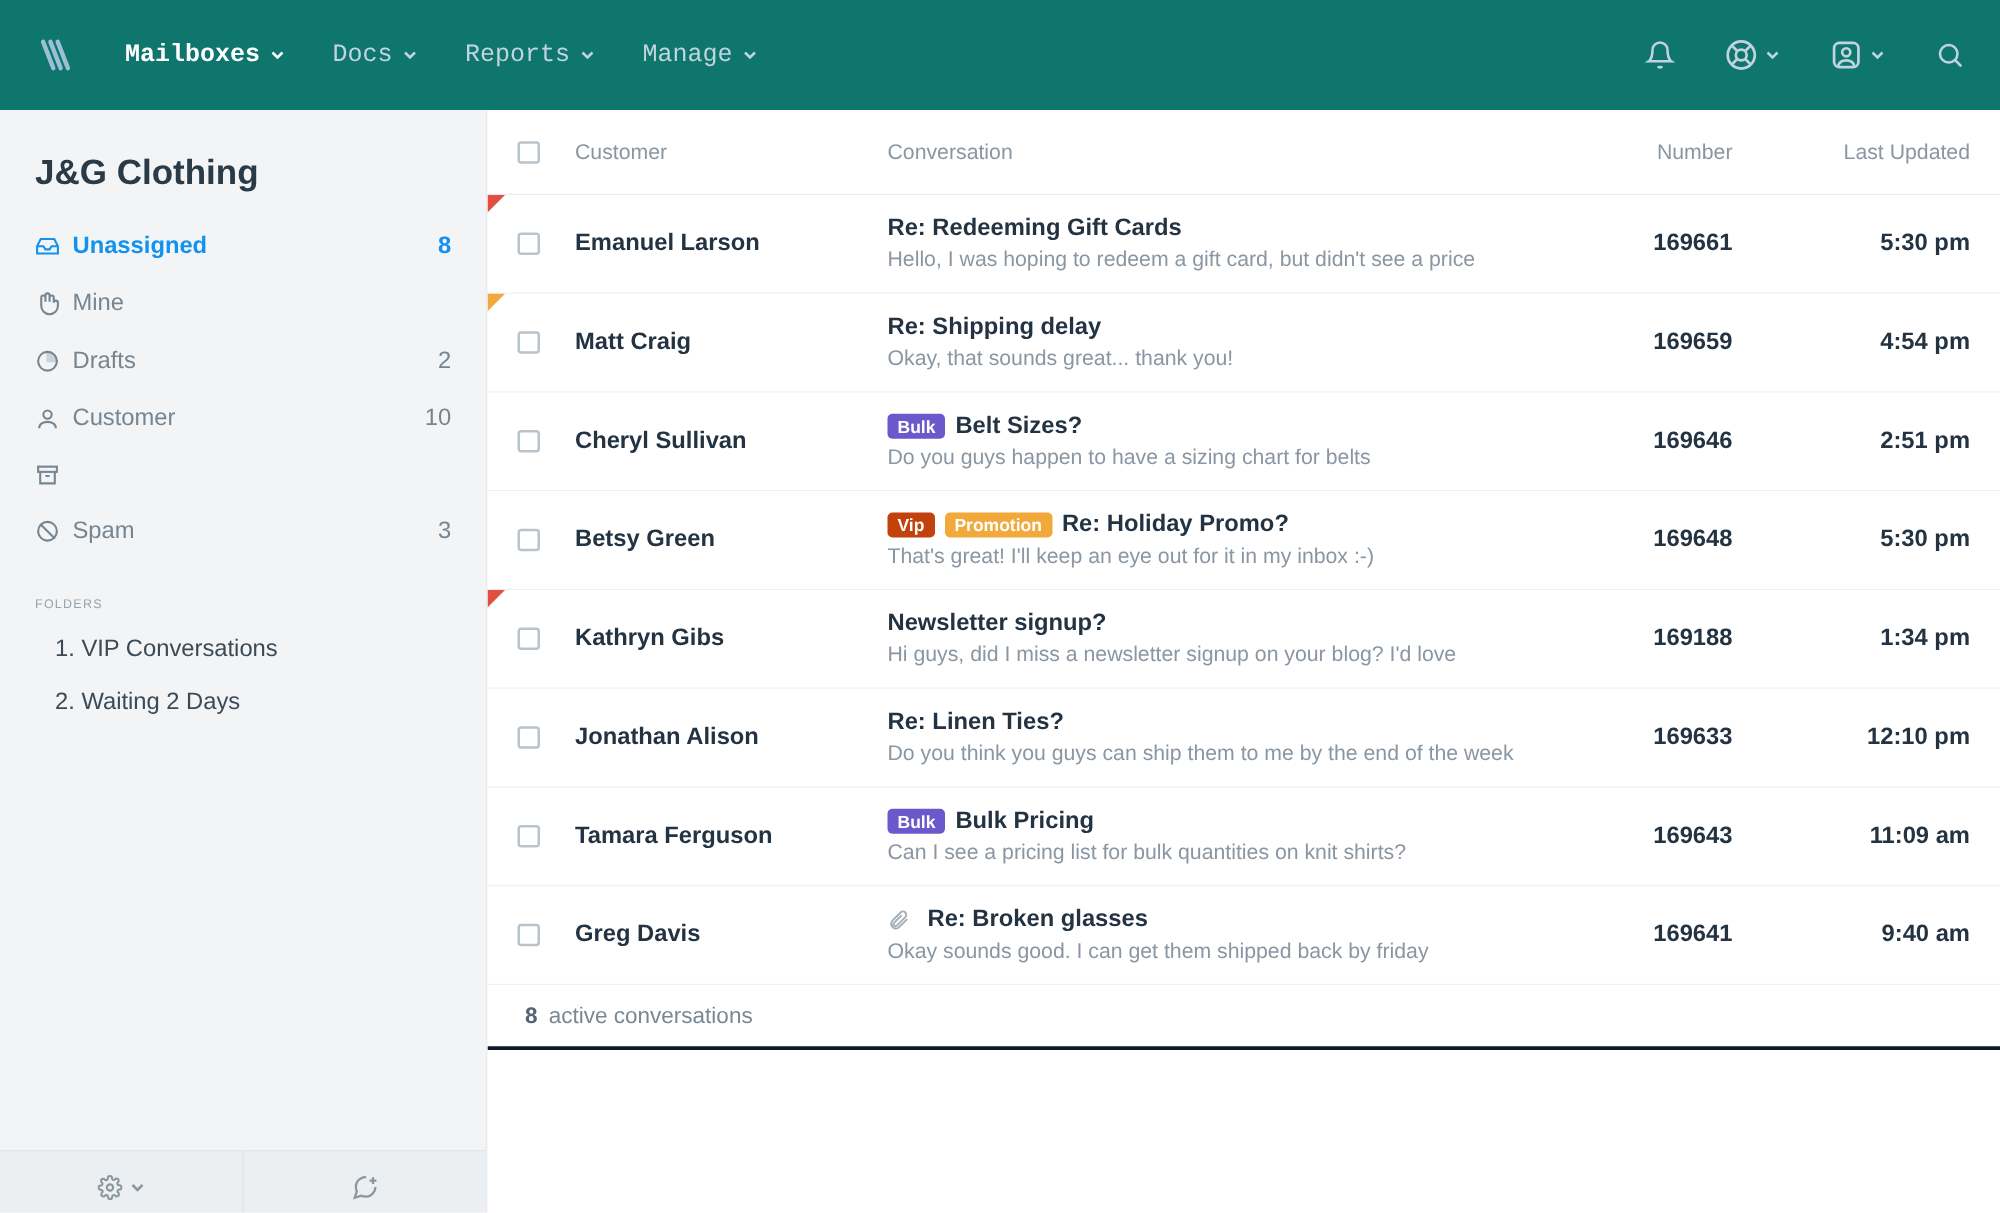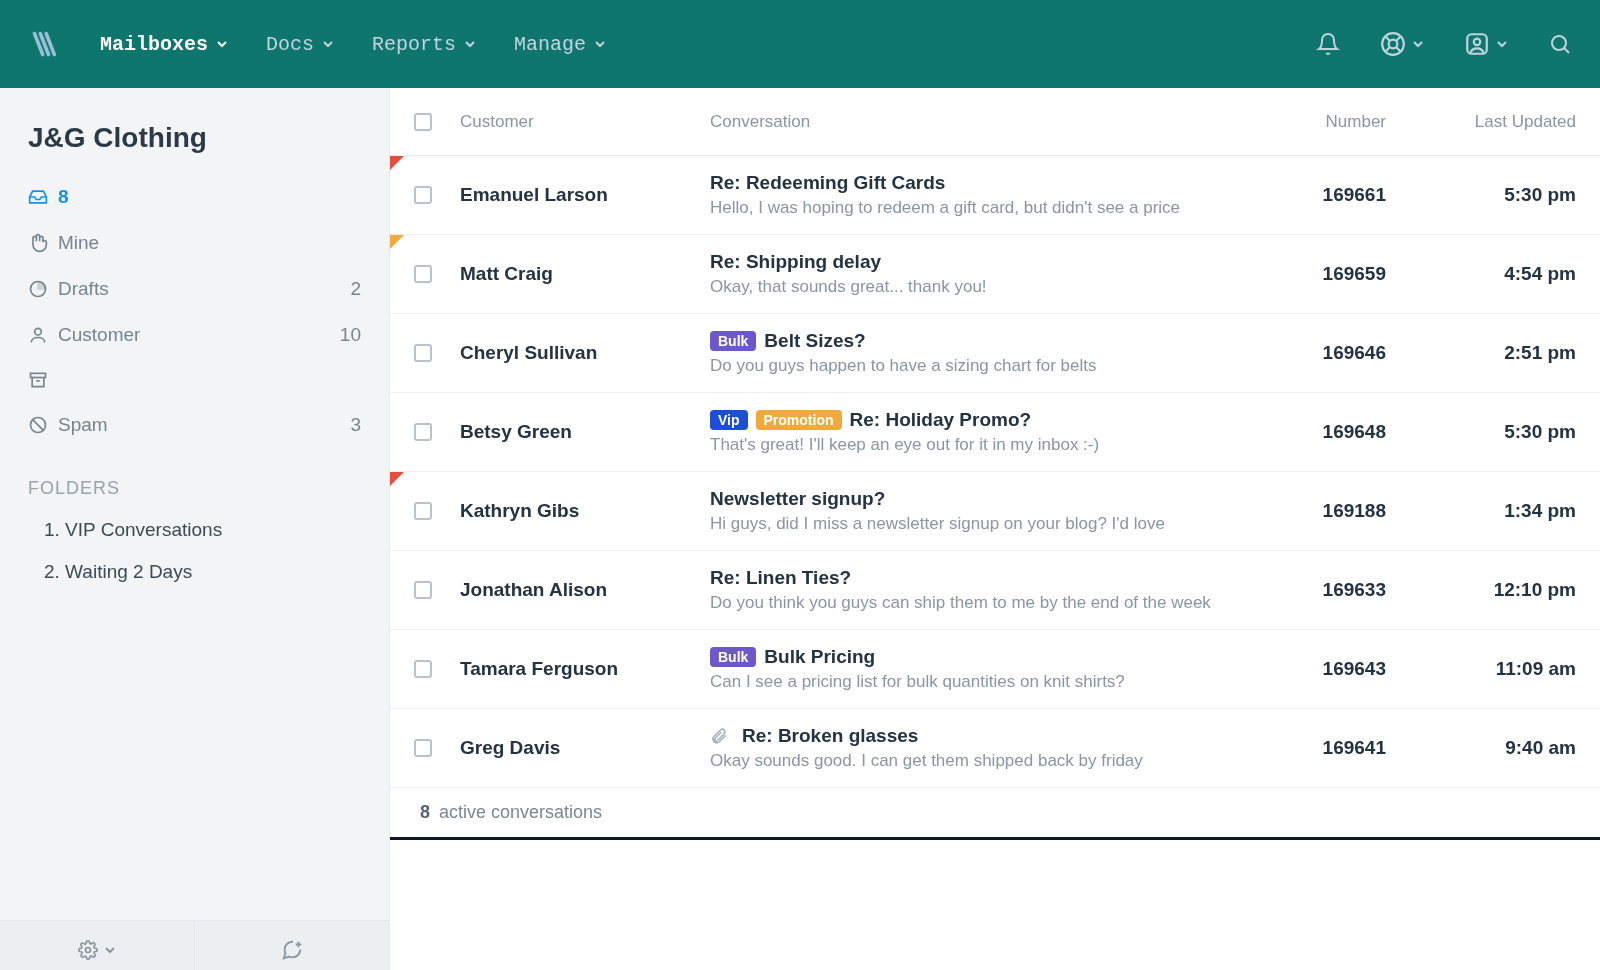--- a/index.html
+++ b/index.html
@@ -15,21 +15,21 @@
   .main { display: flex; height: calc(100% - 80px); }
   .sidebar { width: 390px; background: #f2f4f6; display: flex; flex-direction: column; border-right: 1px solid #e5e9ec; }
   .mailbox-title { font-size: 28px; font-weight: 700; color: #2b3a47; padding: 34px 28px 20px 28px; }
   .side-list { padding: 0 12px; }
   .side-item { display: flex; align-items: center; padding: 12px 16px; font-size: 19px; color: #768590; cursor: pointer; border-radius: 4px;}
   .side-item .icon-slot { width: 30px; display:flex; align-items:center;}
   .side-item .label { flex: 1; }
   .side-item .count { color: #768590; font-size: 19px; }
   .side-item.active { color: #1292ee; font-weight: 600; }
   .side-item.active .count { color: #1292ee; }
-  .folders-header { font-size: 18px; letter-spacing: 1px; color: #98a3ad; padding: 30px 28px 10px 28px; }
+  .folders-header { font-size: 10px; letter-spacing: 1px; color: #98a3ad; padding: 30px 28px 10px 28px; }
   .folder-item { padding: 10px 44px; font-size: 19px; color: #3c4a56; cursor: pointer; }
   .side-spacer { flex: 1; }
   .side-bottom { display: flex; border-top: 1px solid #e1e6ea; height: 58px; background:#eceff1;}
   .side-bottom > div { flex: 1; display: flex; align-items: center; justify-content: center; cursor: pointer; color: #8a97a1; }
   .side-bottom > div:first-child { border-right: 1px solid #e1e6ea; }
   .content { flex: 1; background: #fff; display: flex; flex-direction: column; overflow: hidden; }
   .table-head { display: flex; align-items: center; padding: 10px 24px; color: #8a96a2; font-size: 17px; border-bottom: 1px solid #e8ecef; height: 68px;}
   .col-check { width: 46px; display:flex; align-items:center;}
   .col-customer { width: 250px; }
   .col-convo { flex: 1; min-width: 0;}
@@ -40,21 +40,21 @@
   .row .subject-line { display: flex; align-items: center; gap: 8px; flex-wrap: wrap; margin-bottom: 4px;}
   .row .subject { font-size: 19px; font-weight: 700; color: #243342; }
   .row .preview { font-size: 17px; color: #8a96a2; white-space: nowrap; overflow: hidden; text-overflow: ellipsis; }
   .row .col-number { font-size: 19px; font-weight: 700; color: #243342; }
   .row .col-updated { font-size: 19px; font-weight: 700; color: #243342; }
   .flag { position: absolute; left: 0; top: 0; width: 0; height: 0; border-style: solid; border-width: 14px 14px 0 0; }
   .flag.red { border-color: #e24f3e transparent transparent transparent; }
   .flag.orange { border-color: #f0a93a transparent transparent transparent; }
   .tag { font-size: 14px; font-weight: 700; color: #fff; padding: 2px 8px; border-radius: 4px; display:inline-block;}
   .tag.bulk { background: #6b59cc; }
-  .tag.vip { background: #1d4ed8; }
+  .tag.vip { background: #c2410c; }
   .tag.promo { background: #f0a93a; }
   .attach-icon { color: #a3afb9; }
   .checkbox { width: 18px; height: 18px; border: 2px solid #b9c3cb; border-radius: 3px; background: #fff; }
   .footer-status { padding: 14px 30px; font-size: 18px; color: #7a8893; border-bottom: 3px solid #0f172a;}
   .footer-status .count-strong { font-weight: 700; color: #556270; }
   svg { display:block; }
 </style>
 </head>
 <body>
 
@@ -131,20 +131,21 @@
     <div class="mailbox-title">J&amp;G Clothing</div>
     <div class="side-list" id="side-items">
         <div class="side-item active">
           <span class="icon-slot">
             <svg width="20" height="20" viewBox="0 0 24 24" fill="none" stroke="currentColor" stroke-width="2">
               <path d="M4 4h16v16H4z" opacity="0"></path>
               <path d="M22 12h-6l-2 3h-4l-2-3H2"></path>
               <path d="M5.5 5h13L22 12v7H2v-7z"></path>
             </svg>
           </span>
+          <span class="label">Unassigned</span>
           <span class="count">8</span>
         </div>
         <div class="side-item">
           <span class="icon-slot">
             <svg width="20" height="20" viewBox="0 0 24 24" fill="none" stroke="currentColor" stroke-width="2">
               <path d="M18 11V6a2 2 0 00-4 0M14 10V4a2 2 0 00-4 0v2M10 10V6a2 2 0 00-4 0v8a8 8 0 0016 0v-3a2 2 0 00-4 0"></path>
             </svg>
           </span>
           <span class="label">Mine</span>
           <span class="count"></span>

